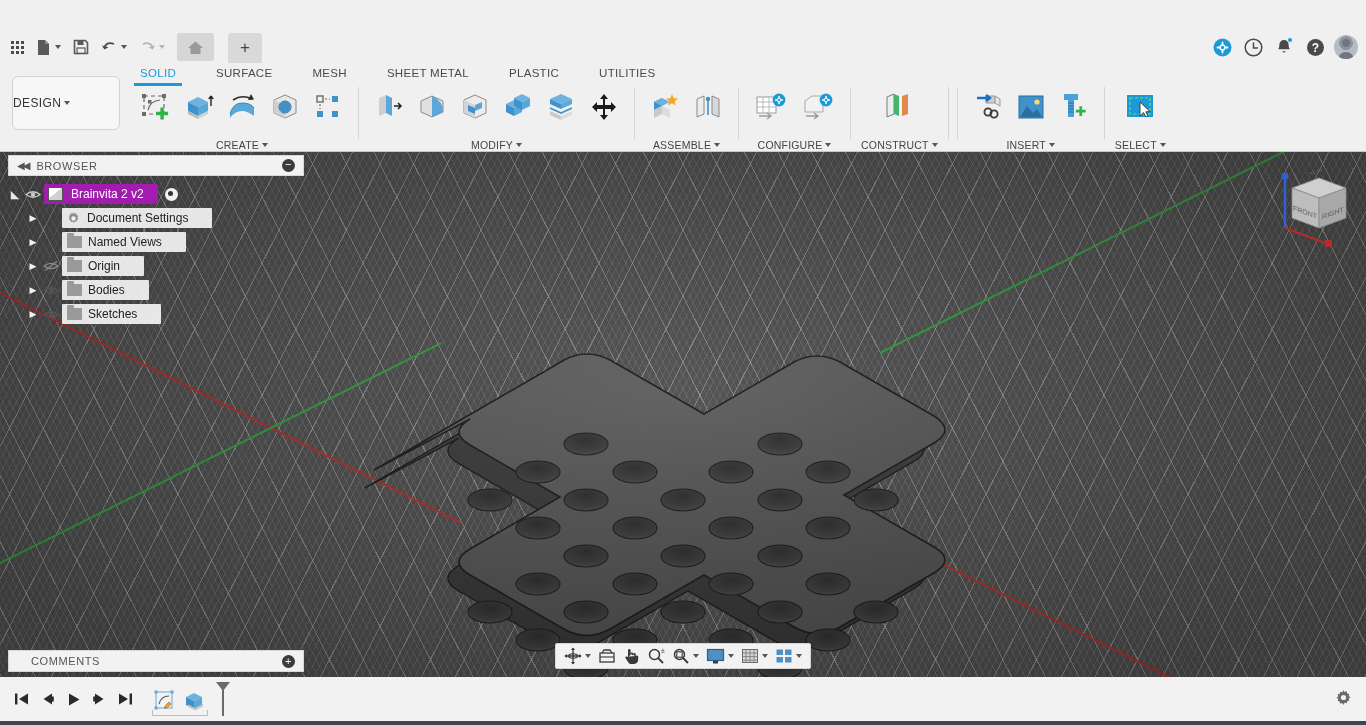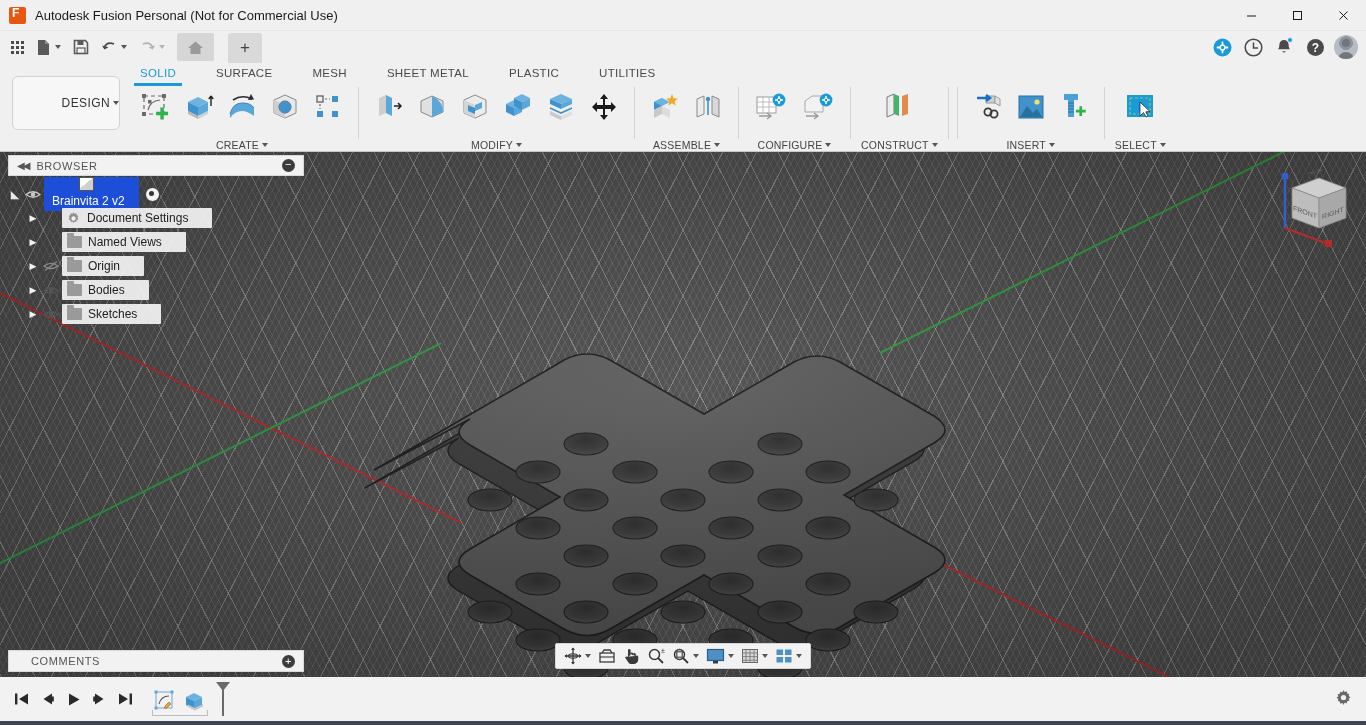--- a/index.html
+++ b/index.html
@@ -118,21 +118,21 @@
   }
   .rtab.active { color: #1a9ad8; }
   .rtab.active::after {
     content: ""; position: absolute; left: 14px; right: 14px; bottom: -1px;
     height: 3px; background: #1a9ad8;
   }
 
   .design-btn {
     position: absolute; left: 12px; top: 13px; width: 108px; height: 54px;
     border: 1px solid #d2d2d2; border-radius: 6px; background: #f7f7f7;
-    display: flex; align-items: center; justify-content: flex-end;
+    display: flex; align-items: center; justify-content: flex-start;
     font-size: 12px; color: #333; letter-spacing: .4px; cursor: pointer;
   }
 
   .groups {
     position: absolute; left: 130px; top: 24px; right: 0; height: 64px;
     display: flex; align-items: flex-start;
   }
   .grp { display: flex; flex-direction: column; align-items: center;
     padding: 0 6px; height: 62px; }
   .grp-icons { display: flex; align-items: flex-end; gap: 3px; height: 42px; }
@@ -192,21 +192,21 @@
   .eye { width: 22px; display: flex; align-items: center; justify-content: center; cursor: pointer; }
   .folder {
     width: 15px; height: 12px; background: #9a9a9a; border-radius: 1px;
     position: relative; flex: none;
   }
   .folder::before {
     content: ""; position: absolute; top: -3px; left: 0; width: 7px; height: 3px;
     background: #9a9a9a; border-radius: 1px 1px 0 0;
   }
   .tchip { display: flex; align-items: center; background: rgba(243,243,243,.93); border-radius: 1px; padding-right: 24px;}
-  .tchip.sel { background: #1d4ed8; flex-direction: column; }
+  .tchip.sel { background: #a21caf; }
   .tchip.sel .tlab { color: #fff; }
   .tlab { padding: 3px 0 3px 6px; color: #222; font-size: 12px; white-space: nowrap; }
   .root-cube {
     width: 15px; height: 14px; margin-left: 4px; flex: none;
     background: linear-gradient(140deg,#fff 0 45%,#d0d0d0 46% 100%);
     border: 1px solid #555;
   }
   .target-ic {
     width: 15px; height: 15px; border-radius: 50%; border: 1.6px solid #333;
     margin-left: 6px; position: relative; background: #f3f3f3; cursor: pointer; flex: none;
@@ -275,42 +275,20 @@
   .statusbar {
     position: absolute; left: 0; top: 721px; width: 1366px; height: 4px;
     background: #3e4550;
   }
 </style>
 </head>
 <body>
 
 <div class="app">
 
-  <div class="titlebar">
-    <div class="tb-logo"></div>
-    <div class="tb-title">Autodesk Fusion Personal (Not for Commercial Use)</div>
-    <div class="win-controls">
-      <div class="win-btn">
-        <svg width="11" height="11" viewBox="0 0 11 11">
-            <line x1="1" y1="6" x2="10" y2="6" stroke="#1a1a1a" stroke-width="1"></line>
-          </svg>
-      </div>
-      <div class="win-btn">
-        <svg width="11" height="11" viewBox="0 0 11 11">
-            <rect x="1.5" y="1.5" width="8" height="8" fill="none" stroke="#1a1a1a" stroke-width="1"></rect>
-          </svg>
-      </div>
-      <div class="win-btn close">
-        <svg width="11" height="11" viewBox="0 0 11 11">
-            <line x1="1.5" y1="1.5" x2="9.5" y2="9.5" stroke="currentColor" stroke-width="1"></line>
-            <line x1="9.5" y1="1.5" x2="1.5" y2="9.5" stroke="currentColor" stroke-width="1"></line>
-          </svg>
-      </div>
-    </div>
-  </div>
 
   <div class="qab">
     <div class="qab-btn" style="margin-left:6px;">
       <span class="grid9">
         <i></i>
           <i></i>
           <i></i>
           <i></i>
           <i></i>
           <i></i>

